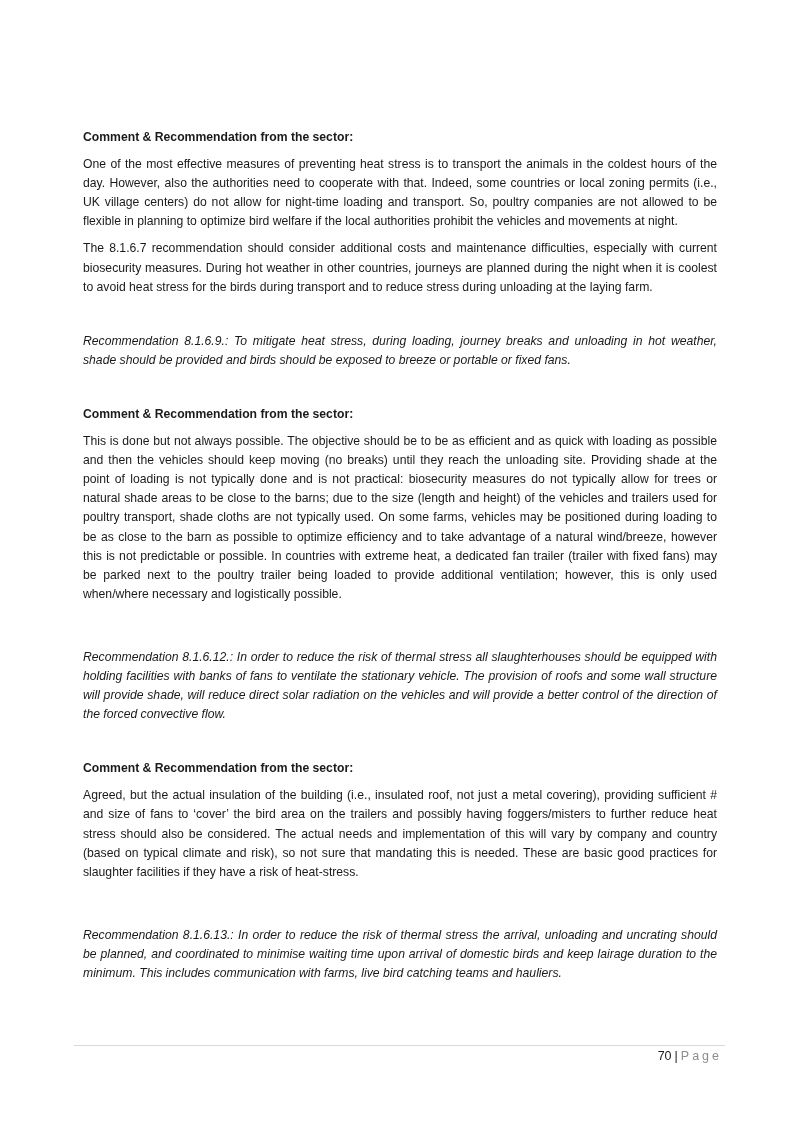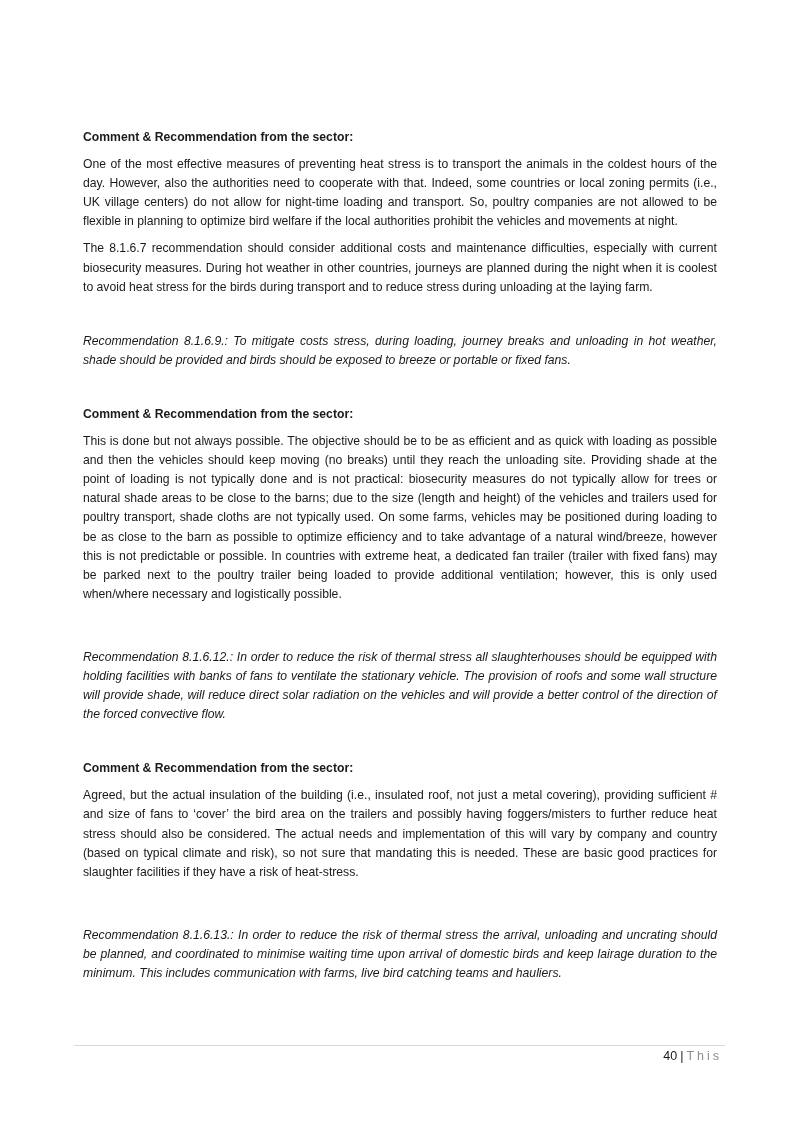--- a/index.html
+++ b/index.html
@@ -29,31 +29,31 @@
 </head>
 <body>
 
 <div class="page">
 
   <p class="heading">Comment &amp; Recommendation from the sector:</p>
   <p>One of the most effective measures of preventing heat stress is to transport the animals in the coldest hours of the day. However, also the authorities need to cooperate with that. Indeed, some countries or local zoning permits (i.e., UK village centers) do not allow for night-time loading and transport. So, poultry companies are not allowed to be flexible in planning to optimize bird welfare if the local authorities prohibit the vehicles and movements at night.</p>
   <p>The 8.1.6.7 recommendation should consider additional costs and maintenance difficulties, especially with current biosecurity measures. During hot weather in other countries, journeys are planned during the night when it is coolest to avoid heat stress for the birds during transport and to reduce stress during unloading at the laying farm.</p>
 
   <div class="gap1"></div>
-  <p class="rec">Recommendation 8.1.6.9.: To mitigate costs stress, during loading, journey breaks and unloading in hot weather, shade should be provided and birds should be exposed to breeze or portable or fixed fans.</p>
+  <p class="rec">Recommendation 8.1.6.9.: To mitigate heat stress, during loading, journey breaks and unloading in hot weather, shade should be provided and birds should be exposed to breeze or portable or fixed fans.</p>
   <div class="gap1"></div>
   <p class="heading">Comment &amp; Recommendation from the sector:</p>
   <p>This is done but not always possible. The objective should be to be as efficient and as quick with loading as possible and then the vehicles should keep moving (no breaks) until they reach the unloading site. Providing shade at the point of loading is not typically done and is not practical: biosecurity measures do not typically allow for trees or natural shade areas to be close to the barns; due to the size (length and height) of the vehicles and trailers used for poultry transport, shade cloths are not typically used. On some farms, vehicles may be positioned during loading to be as close to the barn as possible to optimize efficiency and to take advantage of a natural wind/breeze, however this is not predictable or possible. In countries with extreme heat, a dedicated fan trailer (trailer with fixed fans) may be parked next to the poultry trailer being loaded to provide additional ventilation; however, this is only used when/where necessary and logistically possible.</p>
 
   <div class="gap2"></div>
   <p class="rec">Recommendation 8.1.6.12.: In order to reduce the risk of thermal stress all slaughterhouses should be equipped with holding facilities with banks of fans to ventilate the stationary vehicle. The provision of roofs and some wall structure will provide shade, will reduce direct solar radiation on the vehicles and will provide a better control of the direction of the forced convective flow.</p>
   <div class="gap1"></div>
   <p class="heading">Comment &amp; Recommendation from the sector:</p>
   <p>Agreed, but the actual insulation of the building (i.e., insulated roof, not just a metal covering), providing sufficient # and size of fans to ‘cover’ the bird area on the trailers and possibly having foggers/misters to further reduce heat stress should also be considered. The actual needs and implementation of this will vary by company and country (based on typical climate and risk), so not sure that mandating this is needed. These are basic good practices for slaughter facilities if they have a risk of heat-stress.</p>
 
   <div class="gap2"></div>
   <p class="rec">Recommendation 8.1.6.13.: In order to reduce the risk of thermal stress the arrival, unloading and uncrating should be planned, and coordinated to minimise waiting time upon arrival of domestic birds and keep lairage duration to the minimum. This includes communication with farms, live bird catching teams and hauliers.</p>
 </div>
 
 <div class="footer-line"></div>
 <div class="footer">
-  <span>40</span><span class="sep">|</span><span class="pg">This</span>
+  <span>70</span><span class="sep">|</span><span class="pg">Page</span>
 </div>
 
 </body></html>

